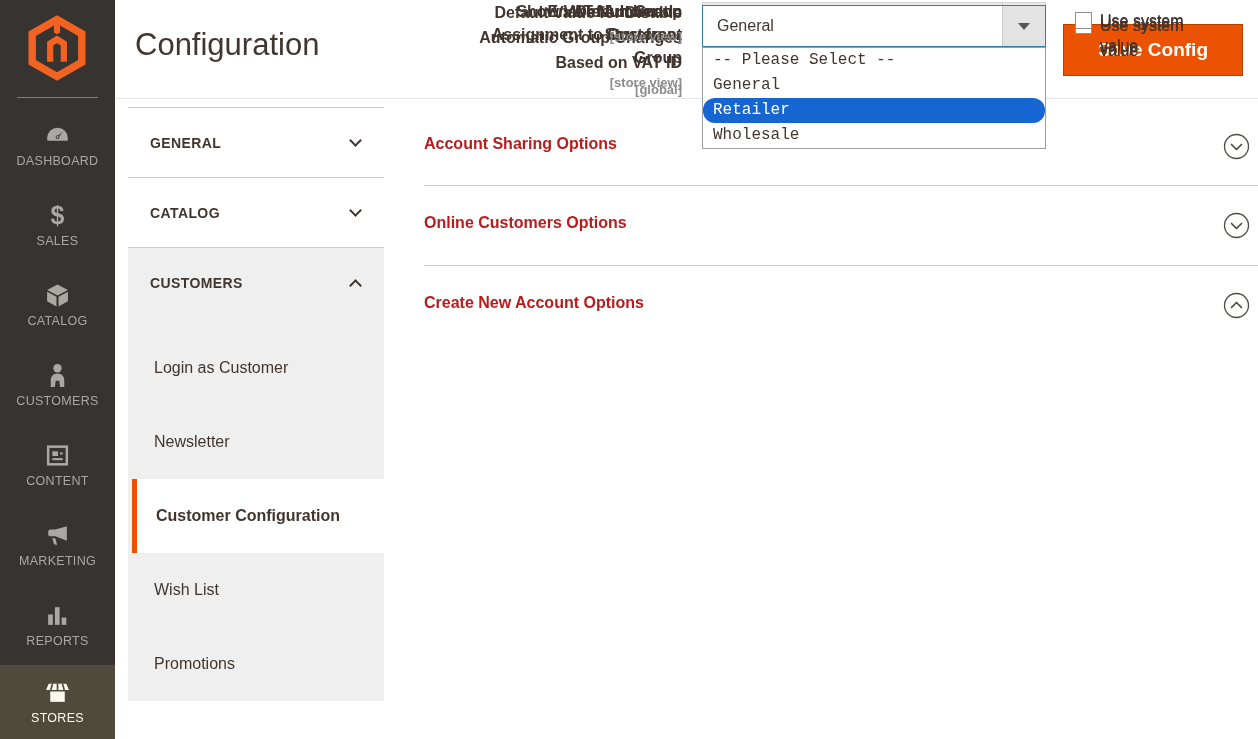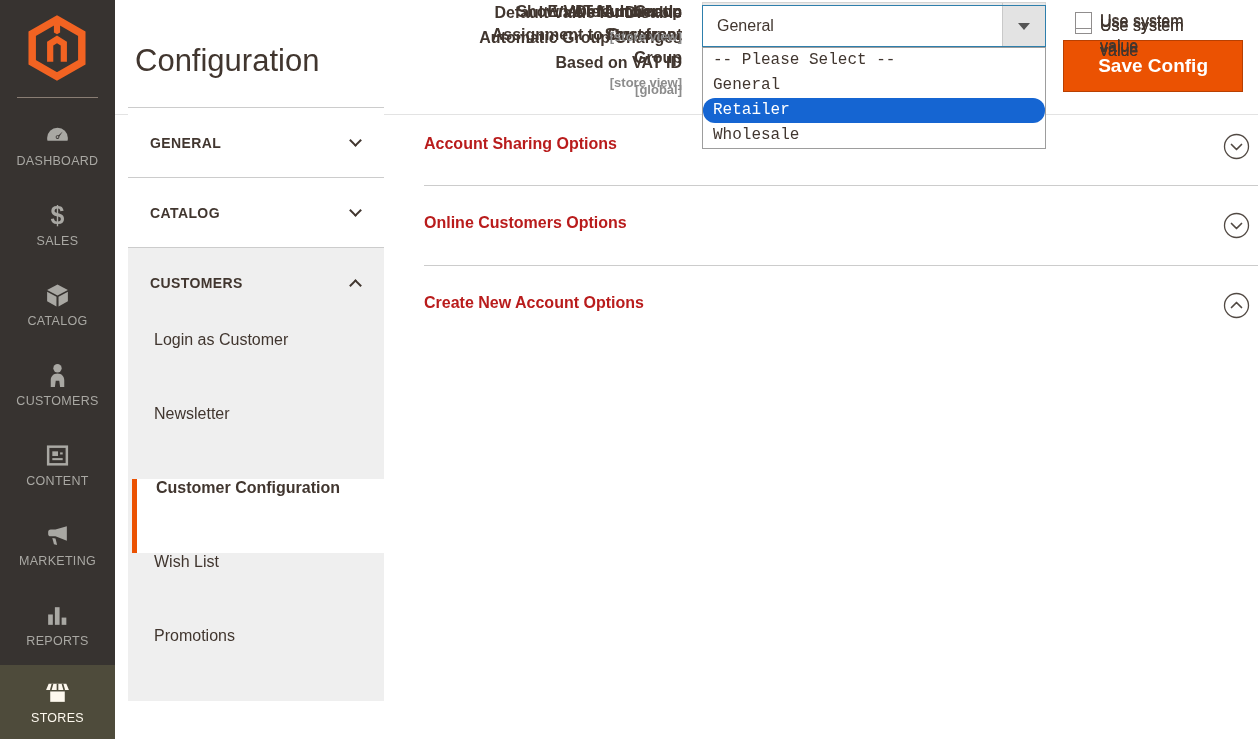--- a/index.html
+++ b/index.html
@@ -11,32 +11,32 @@
   .sidebar { position:absolute; left:0; top:0; bottom:0; width:115px; background:#373330; }
   .logo { position:absolute; top:12px; left:26px; width:62px; height:72px; }
   .sidebar-divider { position:absolute; top:97px; left:17px; width:81px; border-top:1px solid #897d73; }
   .nav { position:absolute; top:105px; left:0; right:0; }
   .nav-item { height:80px; display:flex; flex-direction:column; align-items:center; justify-content:center; gap:5px; color:#a9a8a3; cursor:pointer; }
   .nav-item.active { background:#4e4b3b; color:#fdf8ee; height:74px; }
   .nav-item .nicon { width:27px; height:27px; }
   .nav-item .nlabel { font-size:12.5px; letter-spacing:.3px; }
 
   
-  .header { position:absolute; left:115px; top:16px; width:1143px; height:99px; background:#fff; border-bottom:1px solid #e3e3e3; }
+  .header { position:absolute; left:115px; top:0; width:1143px; height:99px; background:#fff; border-bottom:1px solid #e3e3e3; }
   .page-title { position:absolute; left:20px; top:27px; font-size:31px; color:#41362f; font-weight:normal; }
   .save-btn { position:absolute; right:15px; top:24px; height:52px; padding:0 34px; background:#eb5202; border:1px solid #b84002; color:#fff; font-family:inherit; font-size:19px; font-weight:bold; cursor:pointer; }
 
   
   .cfg-nav { position:absolute; left:128px; top:107px; width:256px; border-top:1px solid #ccc; }
   .cfg-sec { height:70px; background:#fff; border-bottom:1px solid #ccc; display:flex; align-items:center; justify-content:space-between; padding:0 24px 0 22px; font-size:14px; font-weight:bold; letter-spacing:.4px; color:#41362f; cursor:pointer; }
   .cfg-sec.expanded { background:#efefef; border-bottom:none; }
   .chev { width:9px; height:9px; border-right:2px solid #41362f; border-bottom:2px solid #41362f; transform:rotate(45deg); margin-top:-4px; }
   .chev.up { transform:rotate(-135deg); margin-top:4px; }
   .cfg-sub { background:#efefef; padding-top:13px; }
-  .cfg-item { height:74px; display:flex; padding-left:26px; font-size:16px; color:#41362f; cursor:pointer; }
+  .cfg-item { height:74px; display:flex; align-items:center; padding-left:26px; font-size:16px; color:#41362f; cursor:pointer; }
   .cfg-item.active { background:#fff; margin-left:4px; border-left:5px solid #eb5202; padding-left:19px; font-weight:bold; }
 
   
   .content { position:absolute; left:424px; top:0; width:834px; height:739px; }
   .sections { position:absolute; top:107px; left:0; right:0; }
   .sec-head { position:relative; height:79px; border-bottom:1px solid #ccc; cursor:pointer; }
   .sec-head.last { border-bottom:none; }
   .sec-title { position:absolute; left:0; top:28px; font-size:16px; font-weight:bold; color:#b91c1c; }
   .sec-toggle { position:absolute; right:8px; top:26px; width:27px; height:27px; }
 

